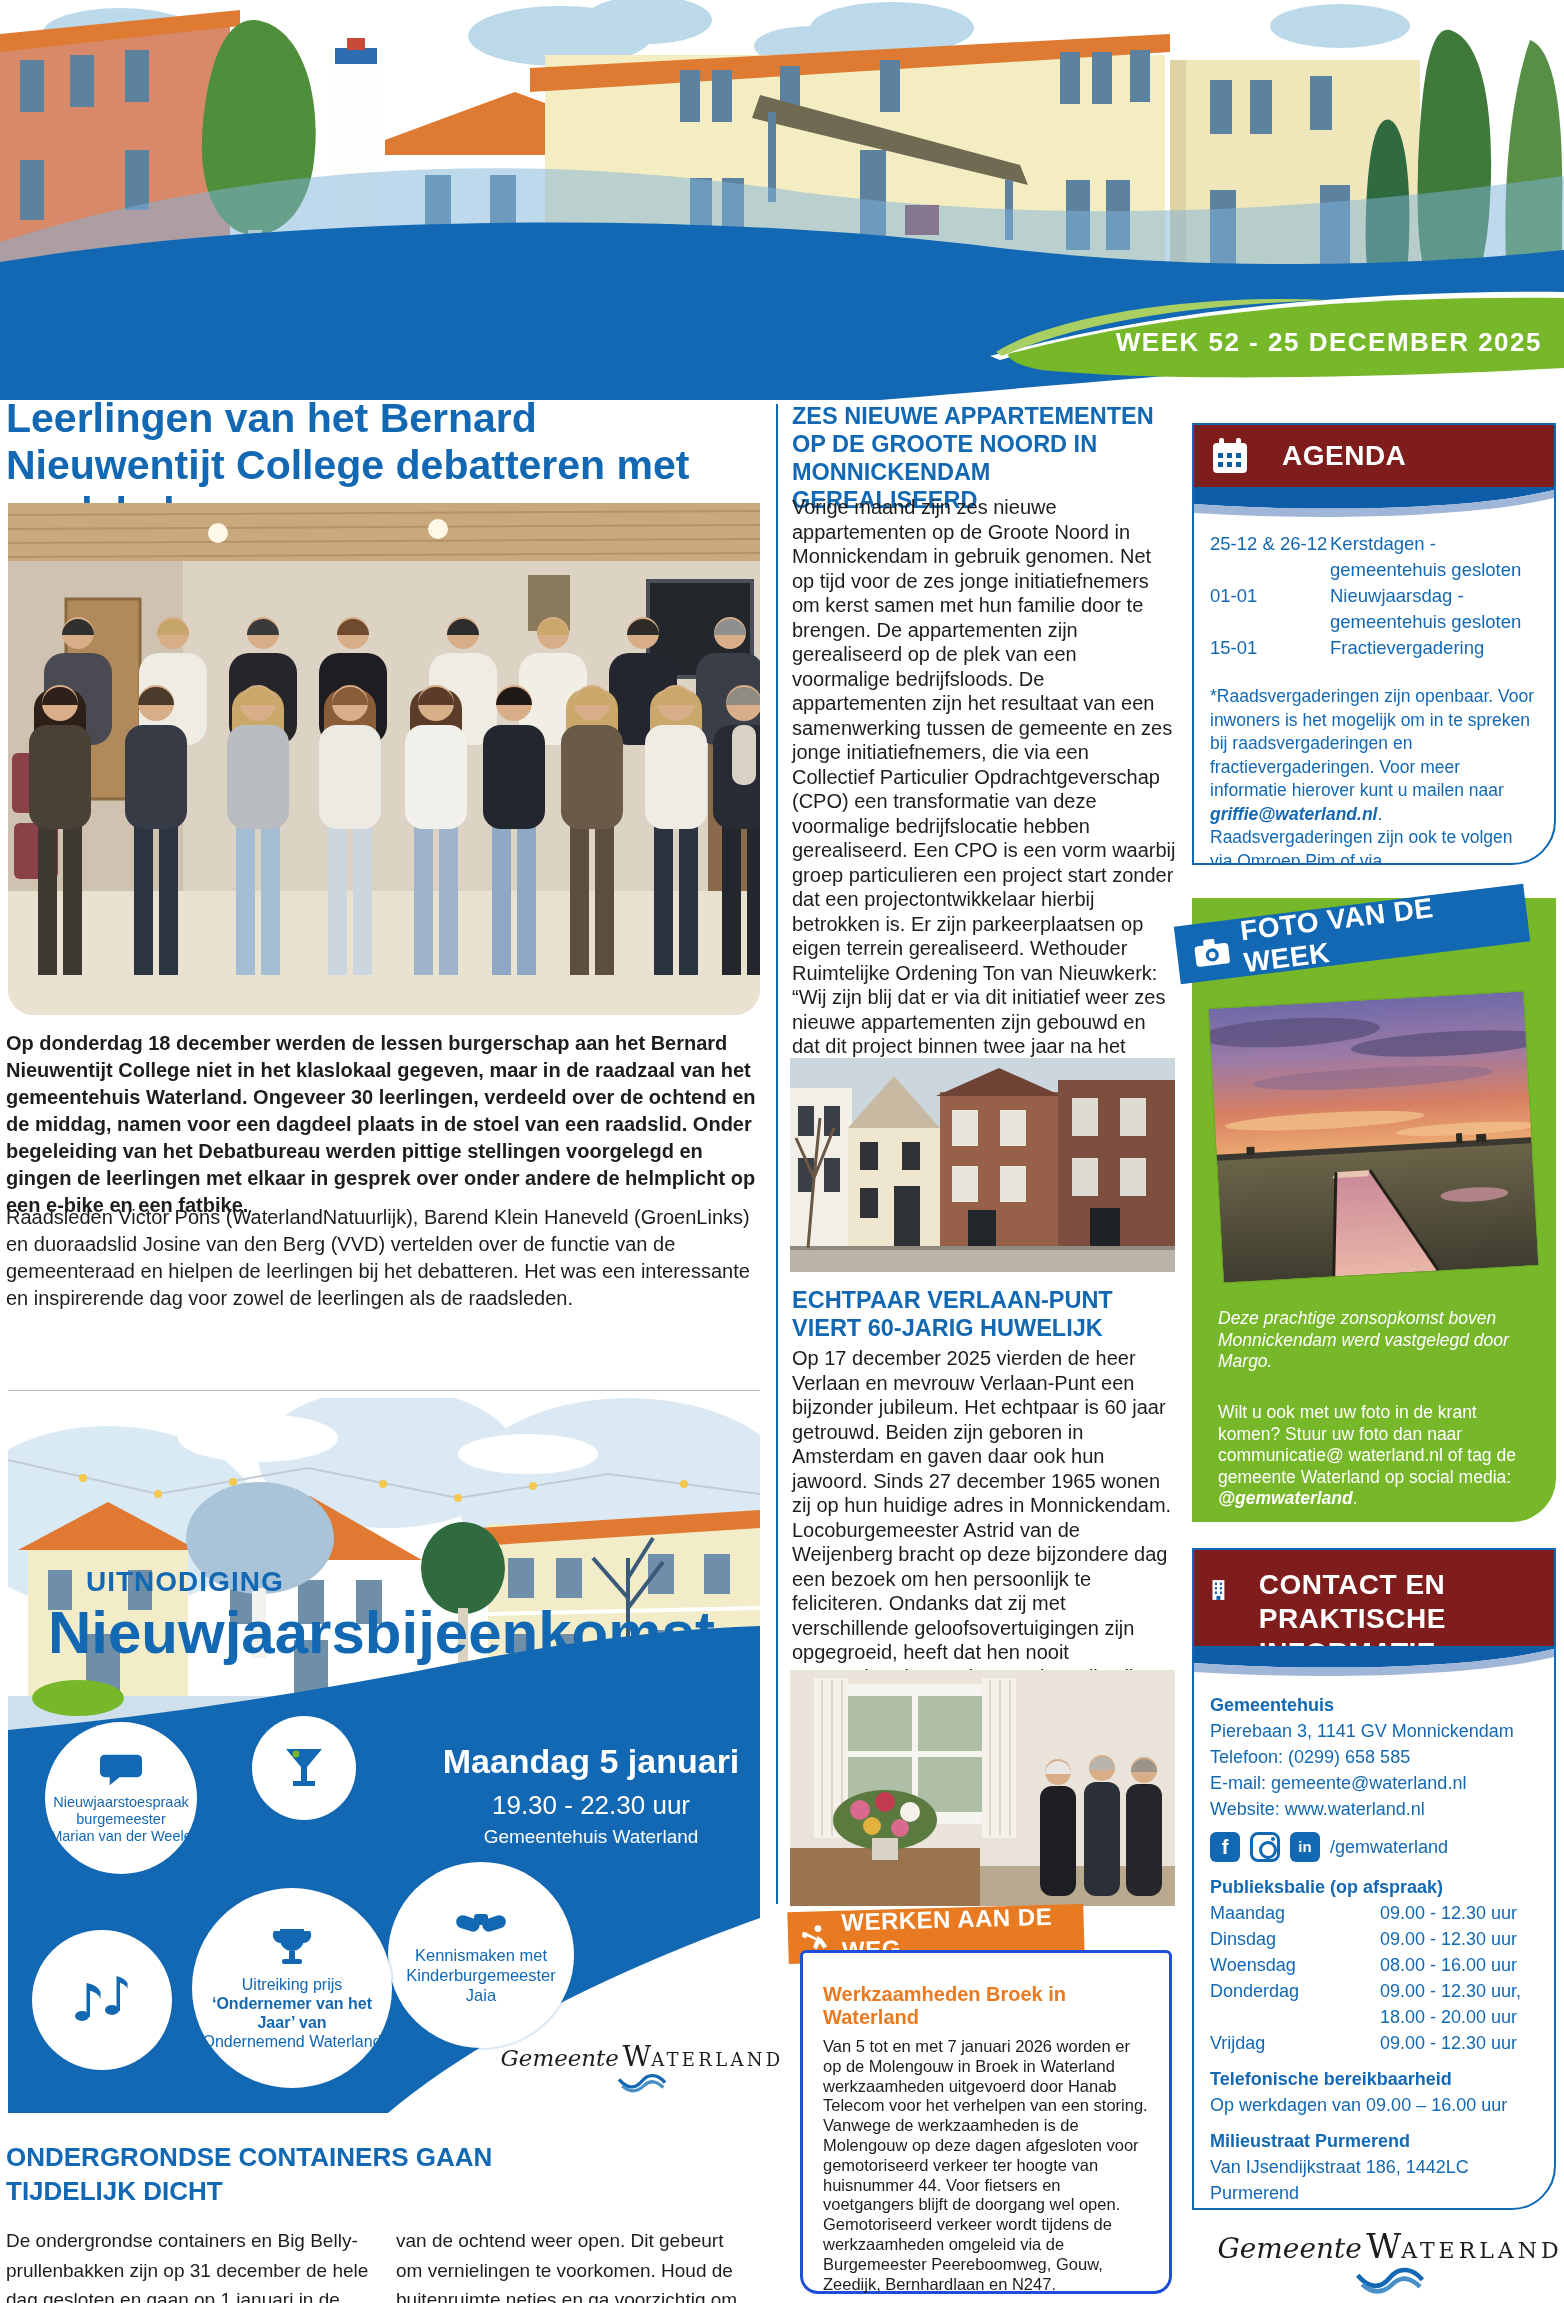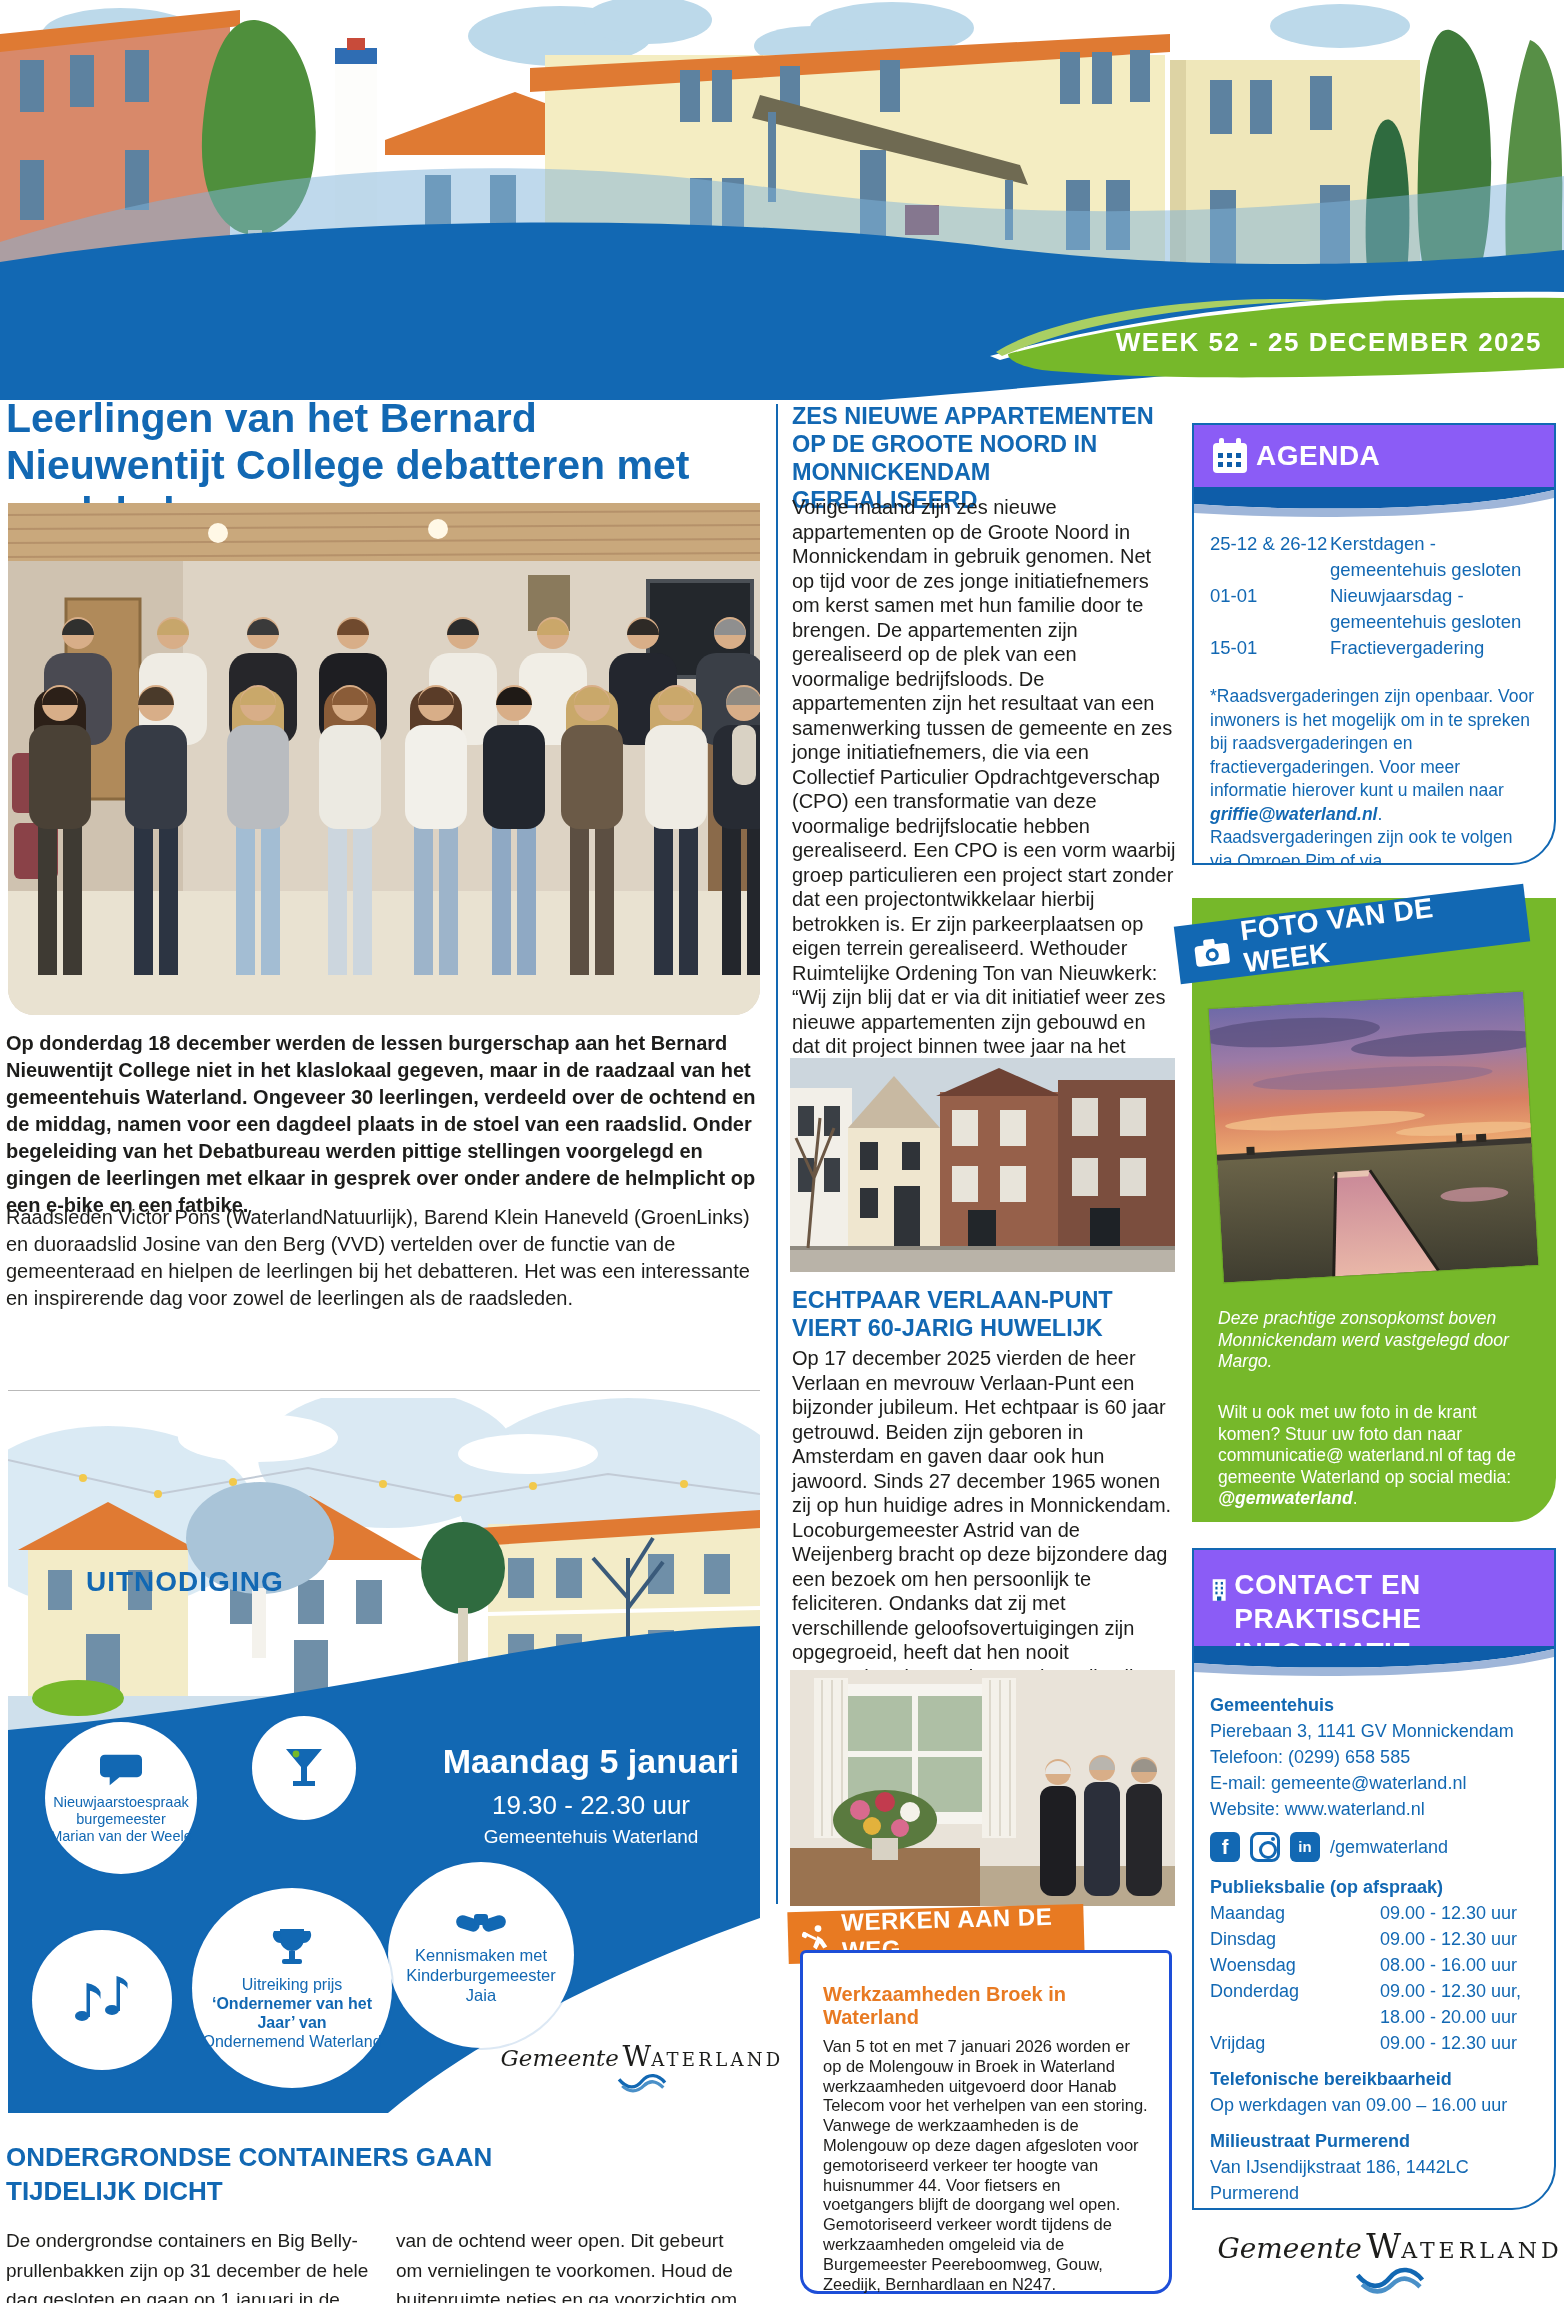--- a/index.html
+++ b/index.html
@@ -37,21 +37,21 @@
     color:#fff; font-weight:bold; font-size:24px; letter-spacing:.5px; }
   .werken-box { left:800px; top:1950px; width:372px; height:344px; border:3px solid #1d4ed8;
     border-radius:6px 6px 18px 18px; background:#fff; padding:30px 20px 0 20px; }
   .werken-box h4 { color:#e87a22; font-size:20px; font-weight:bold; margin-bottom:8px; }
   .werken-box p { color:#1d1d1b; font-size:16.5px; line-height:19.8px; }
 
   
   .rbox { left:1192px; width:364px; border:2px solid #1268b3; border-radius:0 0 44px 0; background:#fff; overflow:hidden; }
   .agenda-box { top:423px; height:442px; }
   .contact-box { top:1548px; height:662px; }
-  .rbox-head { background:#8b5cf6; display:flex; align-items:flex-start; padding:18px 14px 0 16px; gap:6px; }
+  .rbox-head { background:#7f1d1d; display:flex; align-items:flex-start; padding:18px 14px 0 16px; gap:32px; }
   .agenda-box .rbox-head { height:62px; align-items:center; padding-top:0; }
   .contact-box .rbox-head { height:96px; }
   .rbox-title { color:#fff; font-weight:bold; font-size:28px; letter-spacing:.5px; line-height:34px; }
   .head-curve { display:block; width:100%; height:30px; }
   .agenda-rows { padding:14px 14px 0 16px; }
   .a-row { display:flex; font-size:18.5px; line-height:26px; color:#1268b3; }
   .a-date { width:120px; flex:none; }
   .a-event { flex:1; }
   .a-note { margin:24px 16px 0 16px; font-size:17.5px; line-height:23.5px; color:#1268b3; }
   .a-note b i { font-weight:bold; }
@@ -703,20 +703,21 @@
     <rect x="0" y="298" width="752" height="34" fill="#cfe0ec"></rect>
     <g fill="#76b82a">
         <ellipse cx="70" cy="300" rx="46" ry="18"></ellipse>
         <ellipse cx="360" cy="304" rx="44" ry="16"></ellipse>
         <ellipse cx="700" cy="298" rx="46" ry="18"></ellipse>
       </g>
     <path d="M0,344 C150,330 300,306 450,276 C580,250 680,240 752,238 L752,248 C680,250 580,260 452,286 C302,316 152,340 0,354 Z" fill="#7fb2da" opacity="0.6"></path>
     <path d="M0,332 C150,318 300,295 450,265 C580,240 680,230 752,228 L752,520 C640,560 480,630 380,715 L0,715 Z" fill="#1268b3"></path>
   </svg>
   <div class="abs inv-kicker">UITNODIGING</div>
+  <div class="abs inv-title">Nieuwjaarsbijeenkomst</div>
   <div class="abs inv-date">Maandag 5 januari</div>
   <div class="abs inv-time">19.30 - 22.30 uur</div>
   <div class="abs inv-loc">Gemeentehuis Waterland</div>
 
   <div class="abs circle c1">
     <svg class="ic" width="42" height="36" viewBox="0 0 52 42">
       <path d="M6,2 h40 a6,6 0 0 1 6,6 v16 a6,6 0 0 1 -6,6 h-22 l-12,10 v-10 h-6 a6,6 0 0 1 -6,-6 v-16 a6,6 0 0 1 6,-6 Z" fill="#1268b3"></path>
     </svg>
     <span>Nieuwjaarstoespraak</span>
     <span>burgemeester</span>

